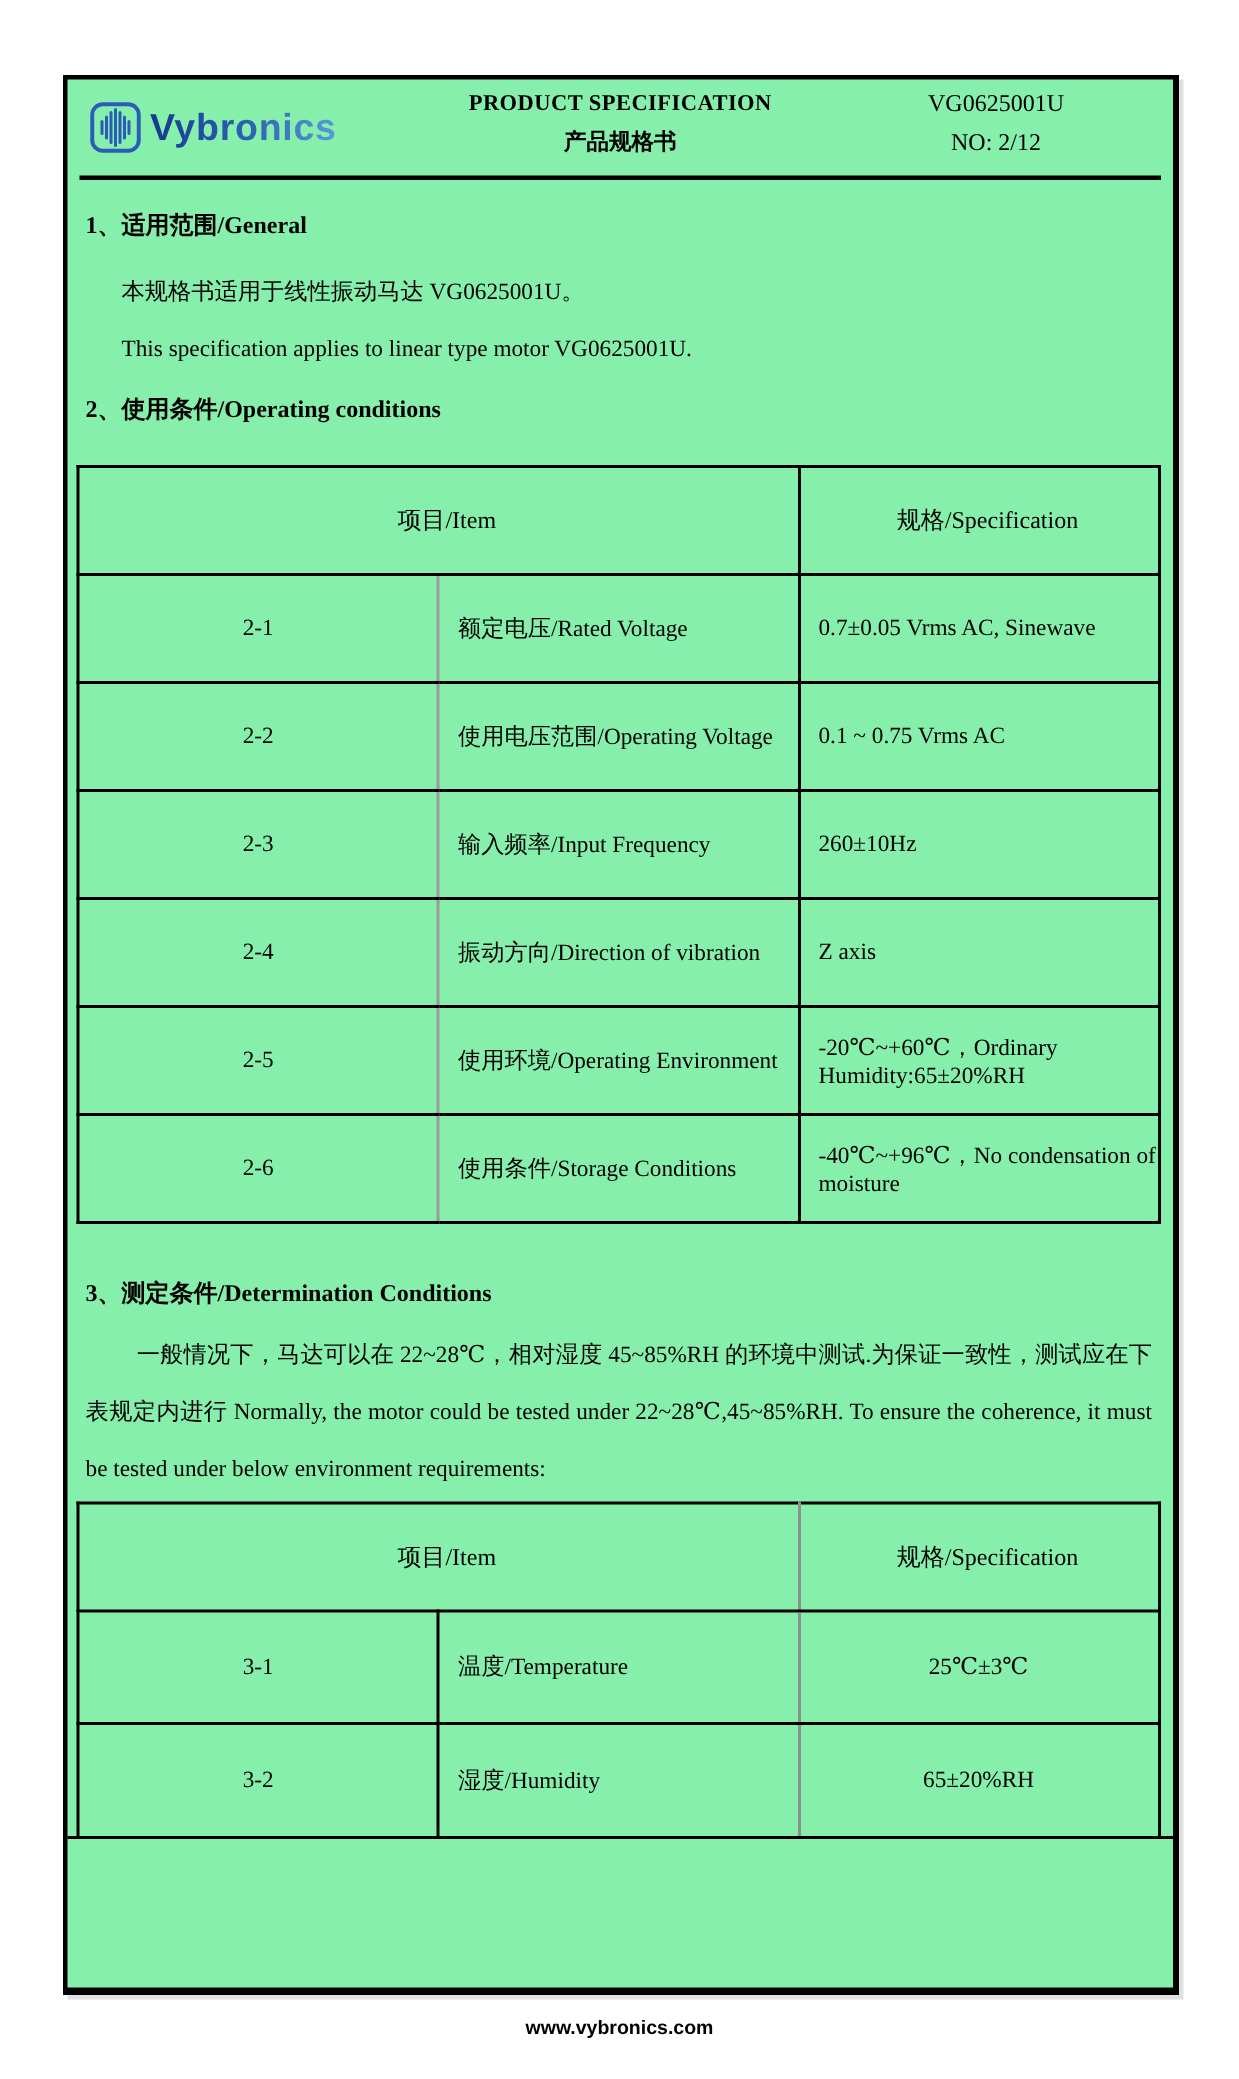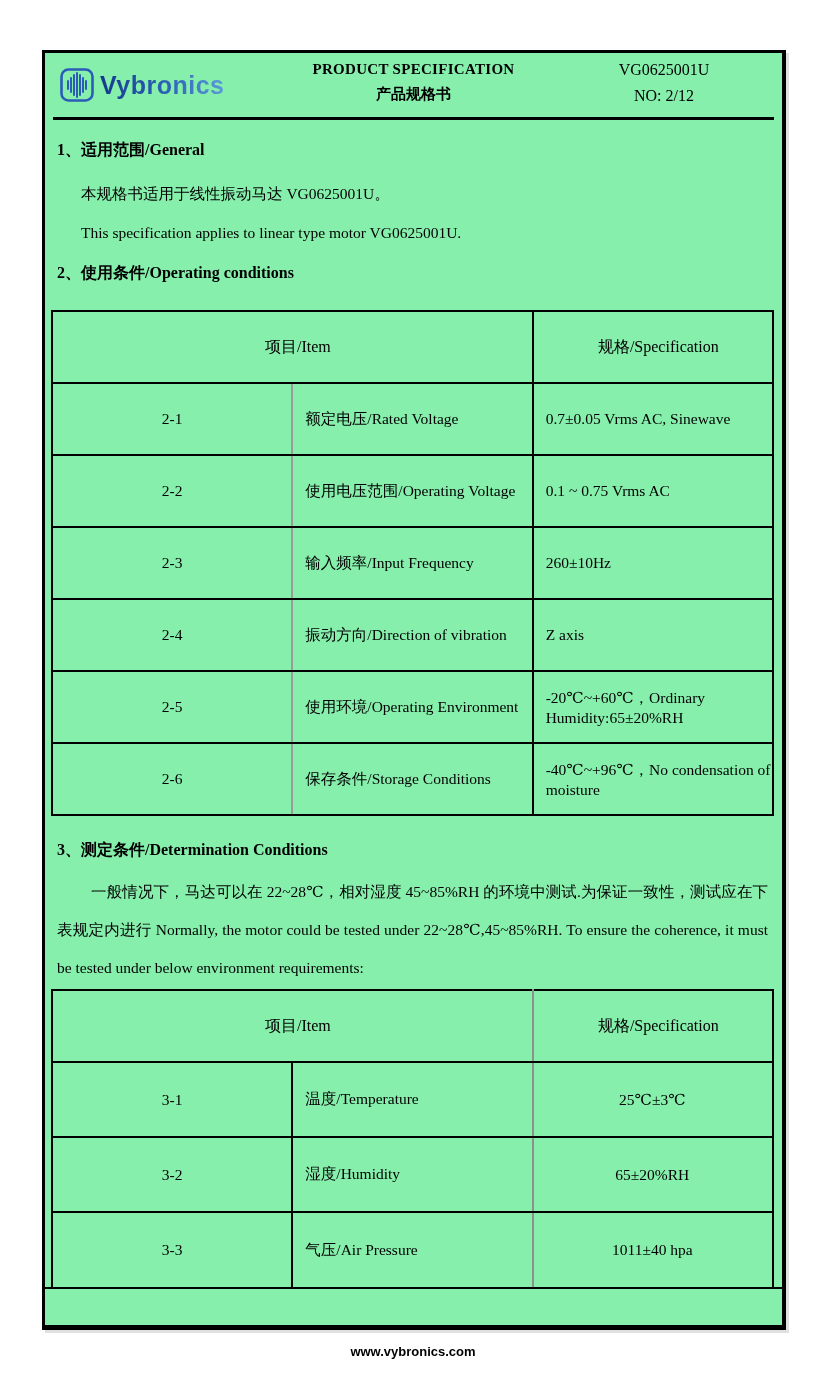--- a/index.html
+++ b/index.html
@@ -27,21 +27,21 @@
   .title-cn{font-weight:700;font-size:15px;margin-top:7px;}
   .header-right{position:absolute;right:38px;top:8px;text-align:center;width:160px;}
   .model{font-size:16px;}
   .pageno{font-size:16px;margin-top:8px;}
   .header-rule{border-top:3px solid #000;margin:0 8px;}
   
   .content{padding:0 0 0 0;}
   .sec-heading{font-weight:700;font-size:16px;margin:0 0 0 12px;}
   .h1{margin-top:20px;}
   .h2{margin-top:21px;}
-  .h3{margin-top:24px;}
+  .h3{margin-top:36px;}
   .body-line{font-size:15.5px;margin:0 0 0 36px;}
   .p1{margin-top:23px;}
   .p2{margin-top:19px;}
   .para{
     font-size:15.5px;margin:12px 14px 0 12px;line-height:38px;
     text-align:justify;text-indent:2.2em;
   }
   
   table{
     border-collapse:collapse;table-layout:fixed;margin-left:6px;width:723px;
@@ -141,21 +141,21 @@
           <td class="c-item">振动方向/Direction of vibration</td>
           <td class="c-spec">Z axis</td>
         </tr>
         <tr>
           <td class="c-no">2-5</td>
           <td class="c-item">使用环境/Operating Environment</td>
           <td class="c-spec">-20℃~+60℃，Ordinary Humidity:65±20%RH</td>
         </tr>
         <tr>
           <td class="c-no">2-6</td>
-          <td class="c-item">保存条件/Storage Conditions</td>
+          <td class="c-item">使用条件/Storage Conditions</td>
           <td class="c-spec">-40℃~+96℃，No condensation of moisture</td>
         </tr>
       </tbody>
     </table>
 
     <div class="sec-heading h3">3、测定条件/Determination Conditions</div>
     <div class="para">一般情况下，马达可以在 22~28℃，相对湿度 45~85%RH 的环境中测试.为保证一致性，测试应在下表规定内进行 Normally, the motor could be tested under 22~28℃,45~85%RH. To ensure the coherence, it must be tested under below environment requirements:</div>
 
     <table class="t3">
       <tbody>
@@ -166,25 +166,20 @@
         <tr>
           <td class="c-no">3-1</td>
           <td class="c-item">温度/Temperature</td>
           <td class="c-spec">25℃±3℃</td>
         </tr>
         <tr>
           <td class="c-no">3-2</td>
           <td class="c-item">湿度/Humidity</td>
           <td class="c-spec">65±20%RH</td>
         </tr>
-        <tr>
-          <td class="c-no">3-3</td>
-          <td class="c-item">气压/Air Pressure</td>
-          <td class="c-spec">1011±40  hpa</td>
-        </tr>
       </tbody>
     </table>
     <div class="full-rule"></div>
 
   </div>
 </div>
 
 <div class="footer">www.vybronics.com</div>
 
 </body></html>

